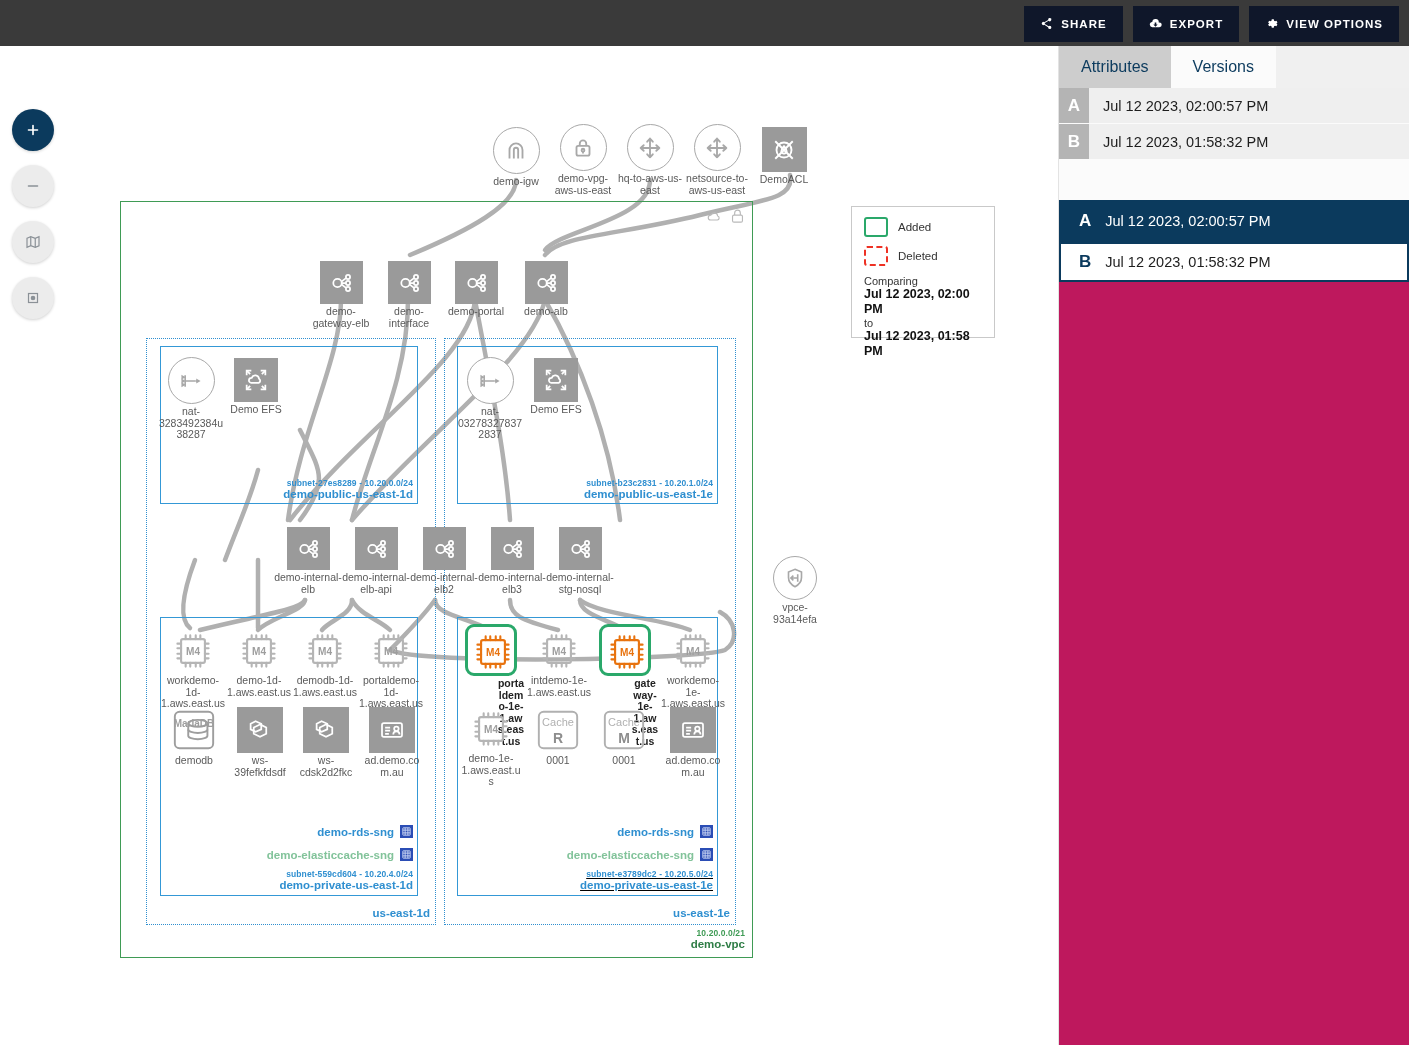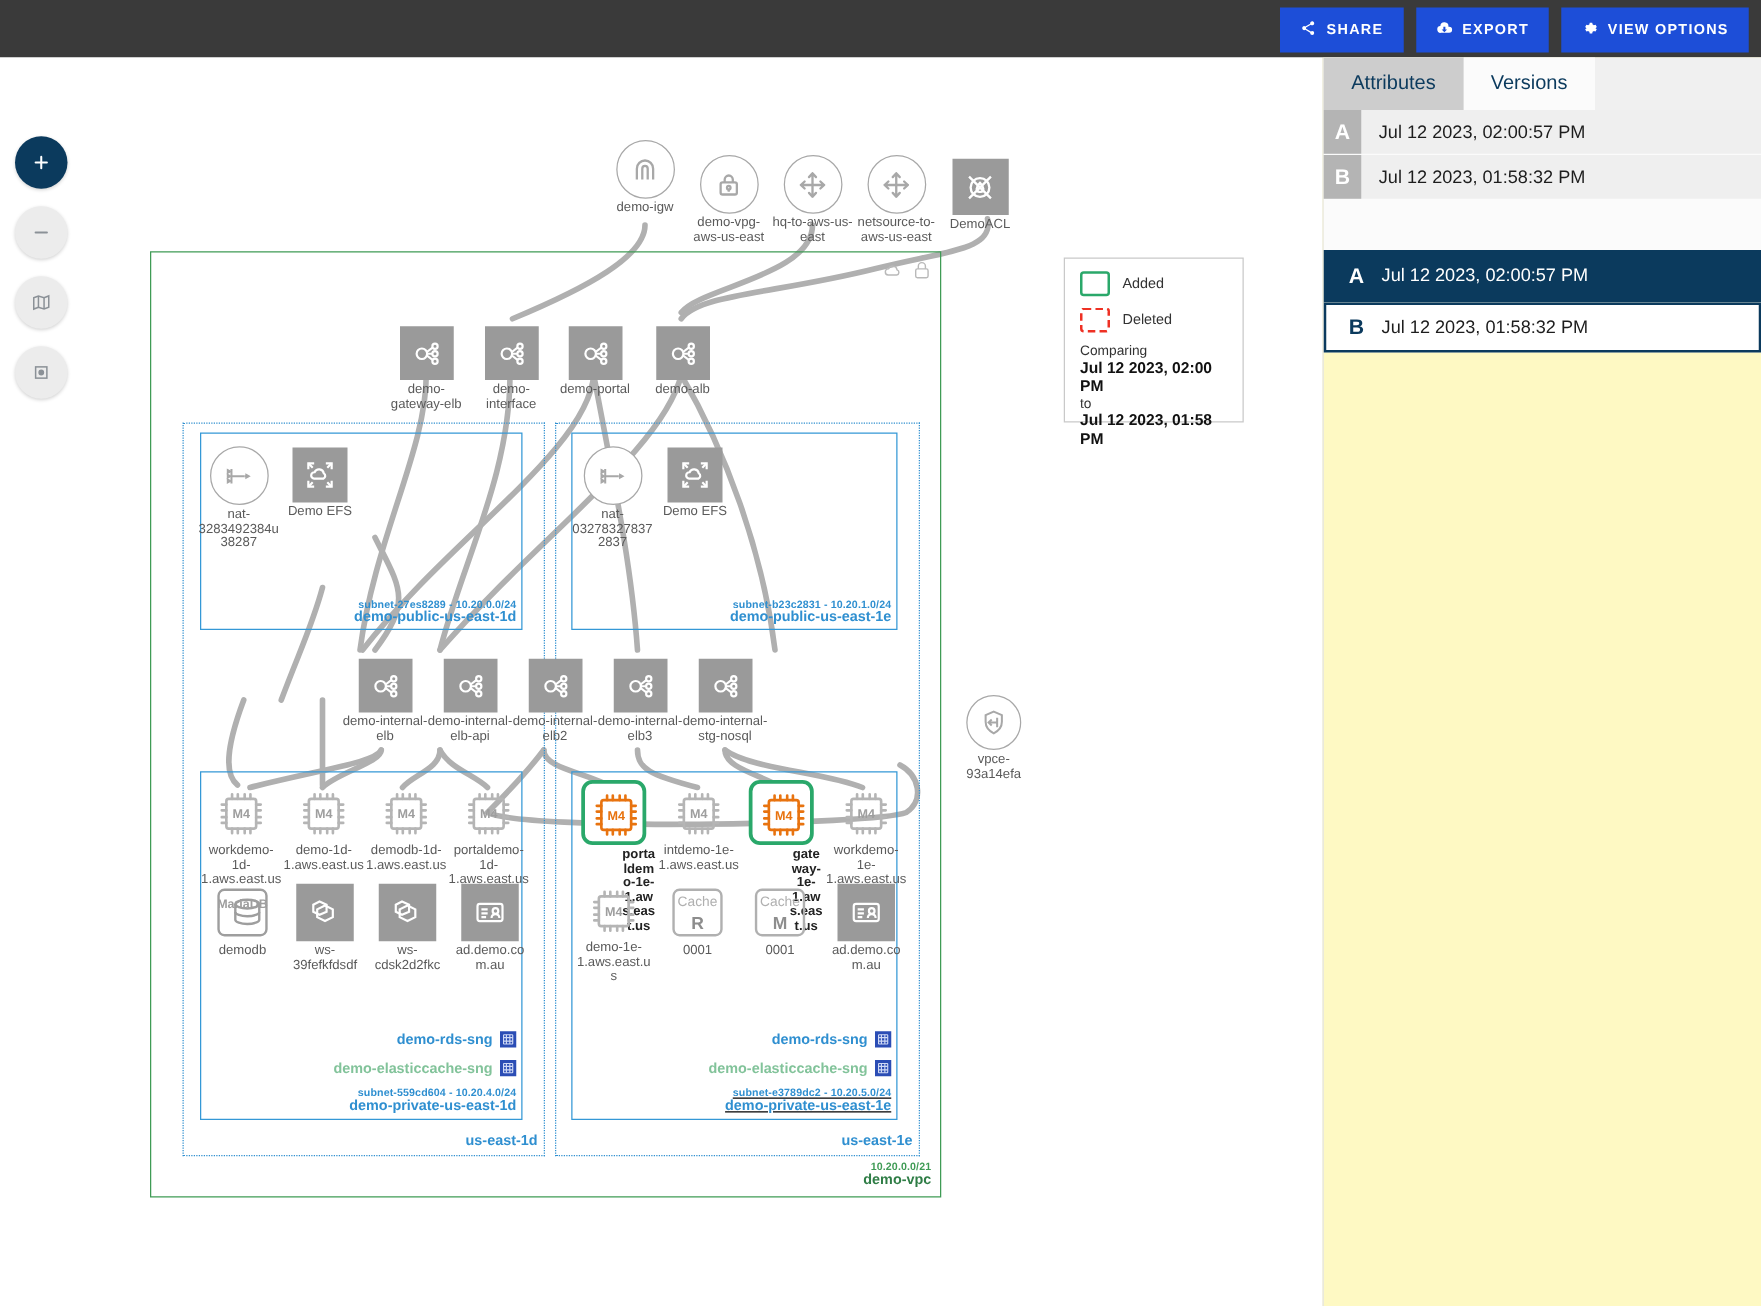--- a/index.html
+++ b/index.html
@@ -12,21 +12,21 @@
   }
   #app { position: relative; width: 1409px; height: 1045px; }
 
   
   .topbar {
     position: absolute; left: 0; top: 0; width: 1409px; height: 46px;
     background: #3a3a3a;
   }
   .topbtns { position: absolute; right: 10px; top: 6px; display: flex; gap: 10px; }
   .topbtn {
-    background: #1d4ed8; color: #fff;
+    background: #0f172a; color: #fff;
     height: 36px; padding: 0 16px;
     display: flex; align-items: center; gap: 8px;
     font-size: 11.5px; font-weight: 700; letter-spacing: .09em;
     border: none; cursor: pointer; text-transform: uppercase;
   }
   .topbtn svg { width: 13px; height: 13px; fill: #fff; }
 
   
   .canvas {
     position: absolute; left: 0; top: 46px; width: 1058px; height: 999px;
@@ -101,21 +101,21 @@
   .sw-added { border: 2.5px solid #2aa86a; border-radius: 3px; }
   .sw-deleted { border: 2.5px dashed #ee3124; border-radius: 3px; }
   .legend .lbl { font-size: 11.5px; color: #333; }
   .legend .cmp-ttl { font-size: 11px; color: #333; margin-top: 2px; }
   .legend .cmp-date { font-size: 12.5px; color: #111; font-weight: 700; line-height: 15px; }
   .legend .cmp-to { font-size: 11px; color: #333; }
 
   
   .panel {
     position: absolute; left: 1058px; top: 46px; width: 351px; height: 999px;
-    background: #fef9c3; border-left: 1px solid #e3e3e3; text-align: center;
+    background: #be185d; border-left: 1px solid #e3e3e3; text-align: center;
   }
   .tabs { display: flex; height: 42px; background: #f0f0f0; }
   .tab {
     padding: 0 22px; display: flex; align-items: center; justify-content: center;
     font-size: 16px; color: #0b3a5d; cursor: pointer;
   }
   .tab.active { background: #cdcdcd; }
   .tab.sel { background: #fbfbfb; }
   .stopbtn {
     margin: 6px 2px 0 2px; height: 42px; background: #0b3a5d; color: #fff;
@@ -293,21 +293,21 @@
     <div class="sgrow green" style="left:480px; top:848px; width:233px;">
       <span class="sgname">demo-elasticcache-sng</span>
       <span class="sgchip">
             <svg viewBox="0 0 24 24" stroke-width="2">
               <rect x="4" y="4" width="16" height="16" rx="1"></rect>
               <path d="M4 9h16M4 15h16M9 4v16M15 4v16"></path>
             </svg>
           </span>
     </div>
 
-    <div class="node" style="left:481px; top:112px; width:70px;">
+    <div class="node" style="left:481px; top:127px; width:70px;">
       <div class="circ" style="width:47px;height:47px;margin:0 auto;">
         <svg viewBox="0 0 24 24" width="26" height="26" stroke-width="1.7">
               <path d="M6 19V11a6 6 0 0 1 12 0v8"></path>
               <path d="M10 19v-8a2 2 0 0 1 4 0v8"></path>
             </svg>
       </div>
       <div class="nlabel">demo-igw</div>
     </div>
 
     <div class="node" style="left:548px; top:124px; width:70px;">

